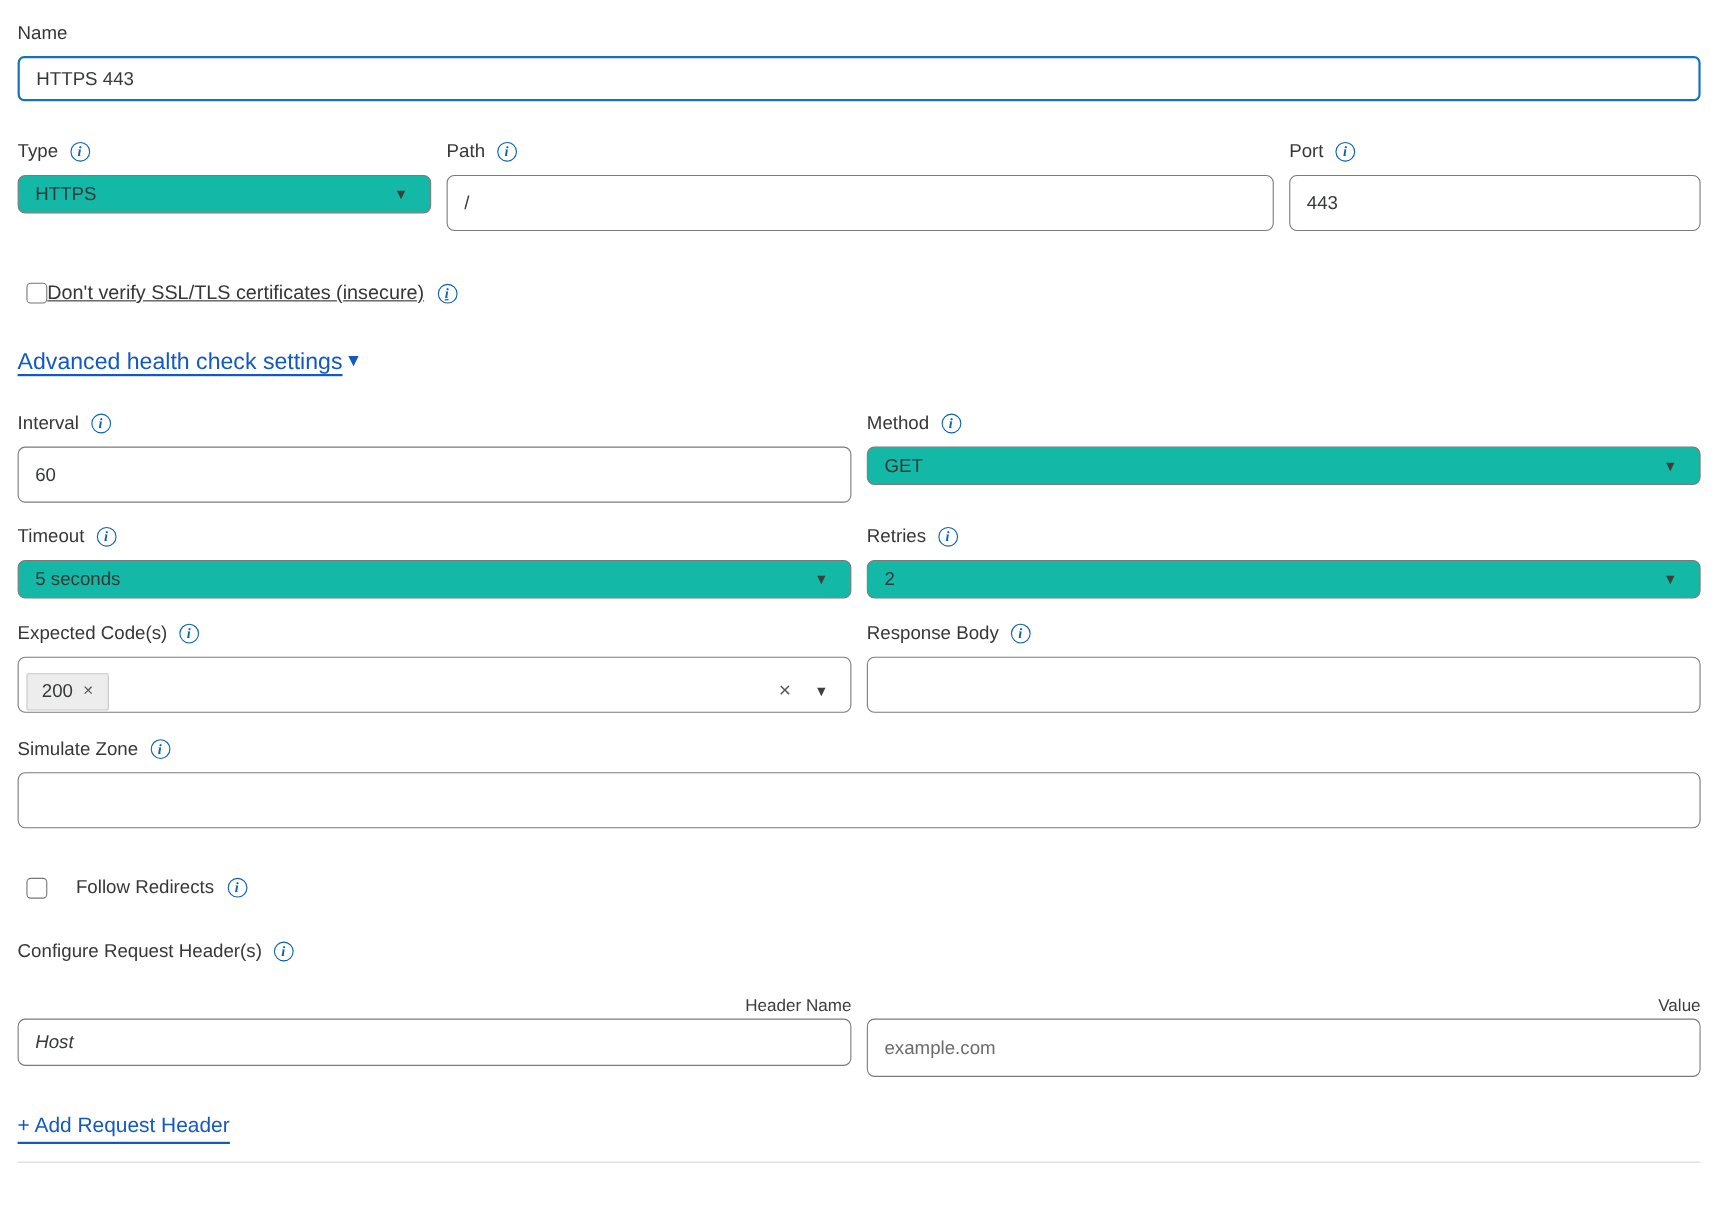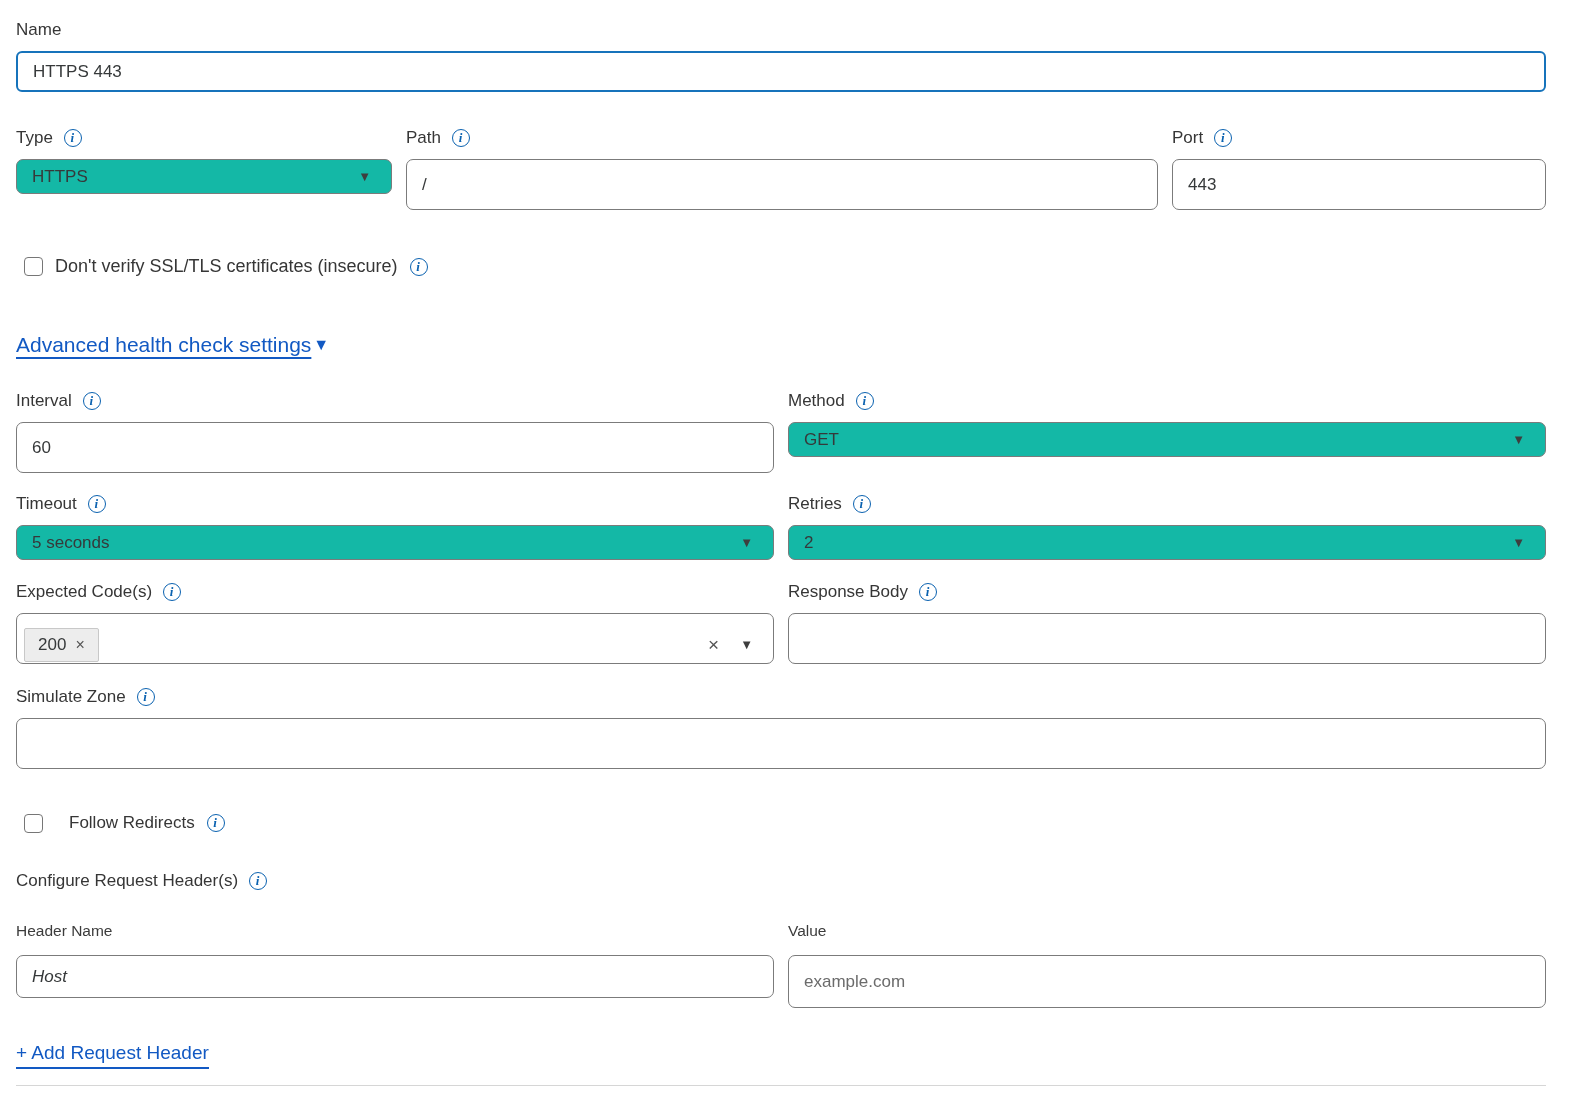--- a/index.html
+++ b/index.html
@@ -105,21 +105,21 @@
     display: flex;
     align-items: center;
     gap: 12px;
   }
   .link {
     color: #1259c3;
     cursor: pointer;
     display: inline-flex;
     align-items: center;
   }
-  .adv-link { margin-top: 56px; font-size: 21px; text-align: right; }
+  .adv-link { margin-top: 40px; font-size: 21px; text-align: right; }
   .adv-link .link-text {
     text-decoration: underline;
     text-underline-offset: 5px;
     text-decoration-thickness: 1.5px;
   }
   .adv-link .caret-blue { color: #1259c3; font-size: 16px; margin-left: 2px; }
   .multiselect {
     height: 51px;
     border: 1.5px solid #7b7b7b;
     border-radius: 7px;
@@ -143,22 +143,22 @@
   .clear-x {
     color: #555555;
     font-size: 19px;
     margin-right: 21px;
     cursor: pointer;
     line-height: 1;
   }
   .sub-label {
     font-size: 15.5px;
     color: #3c3c3c;
-    margin-bottom: 13px;
     line-height: 22px;
+    text-align: right;
   }
   .add-link { margin-top: 34px; font-size: 19px; }
   .add-link .link-inner {
     border-bottom: 2px solid #1259c3;
     padding-bottom: 3px;
   }
   .divider {
     border: none;
     border-top: 1px solid #d6d6d6;
     margin-top: 16px;
@@ -200,21 +200,21 @@
   <div>
     <div class="field-label">
       <span>Port</span>
       <span class="info-icon">i</span>
     </div>
     <input class="text-input" type="text" value="443" style="">
   </div>
 </div>
 
 
-<div class="checkbox-row" style="margin-top:46px; gap:12px;">
+<div class="checkbox-row" style="margin-top:46px; gap:0;text-decoration:underline;">
   <span class="checkbox"></span>
   <span class="checkbox-label">
     <span>Don't verify SSL/TLS certificates (insecure)</span>
     <span class="info-icon">i</span>
   </span>
 </div>
 
 
 <div class="link adv-link">
   <span class="link-text">Advanced health check settings</span>

